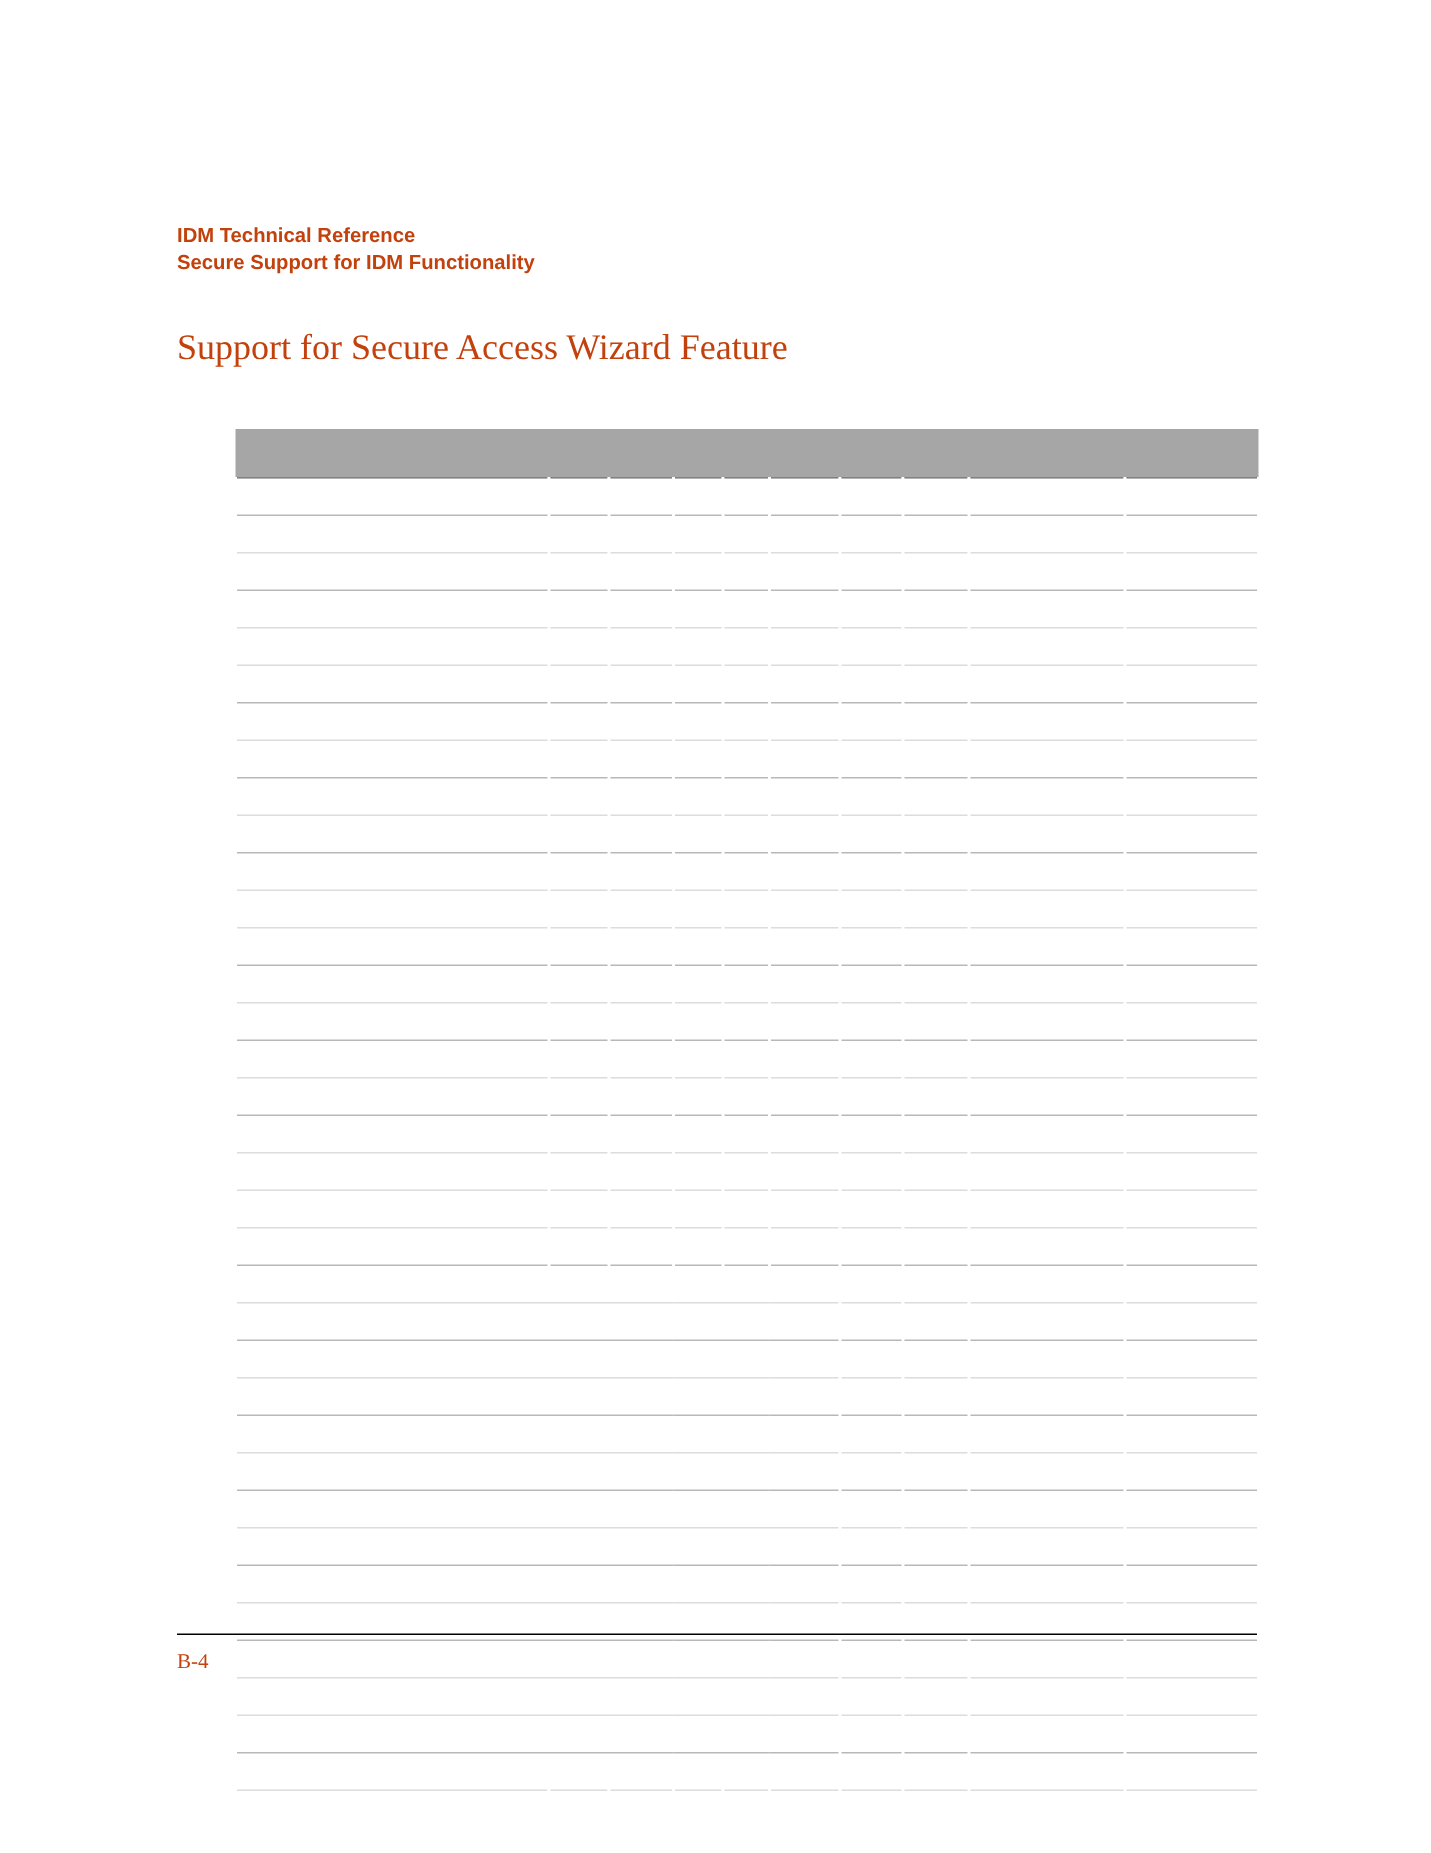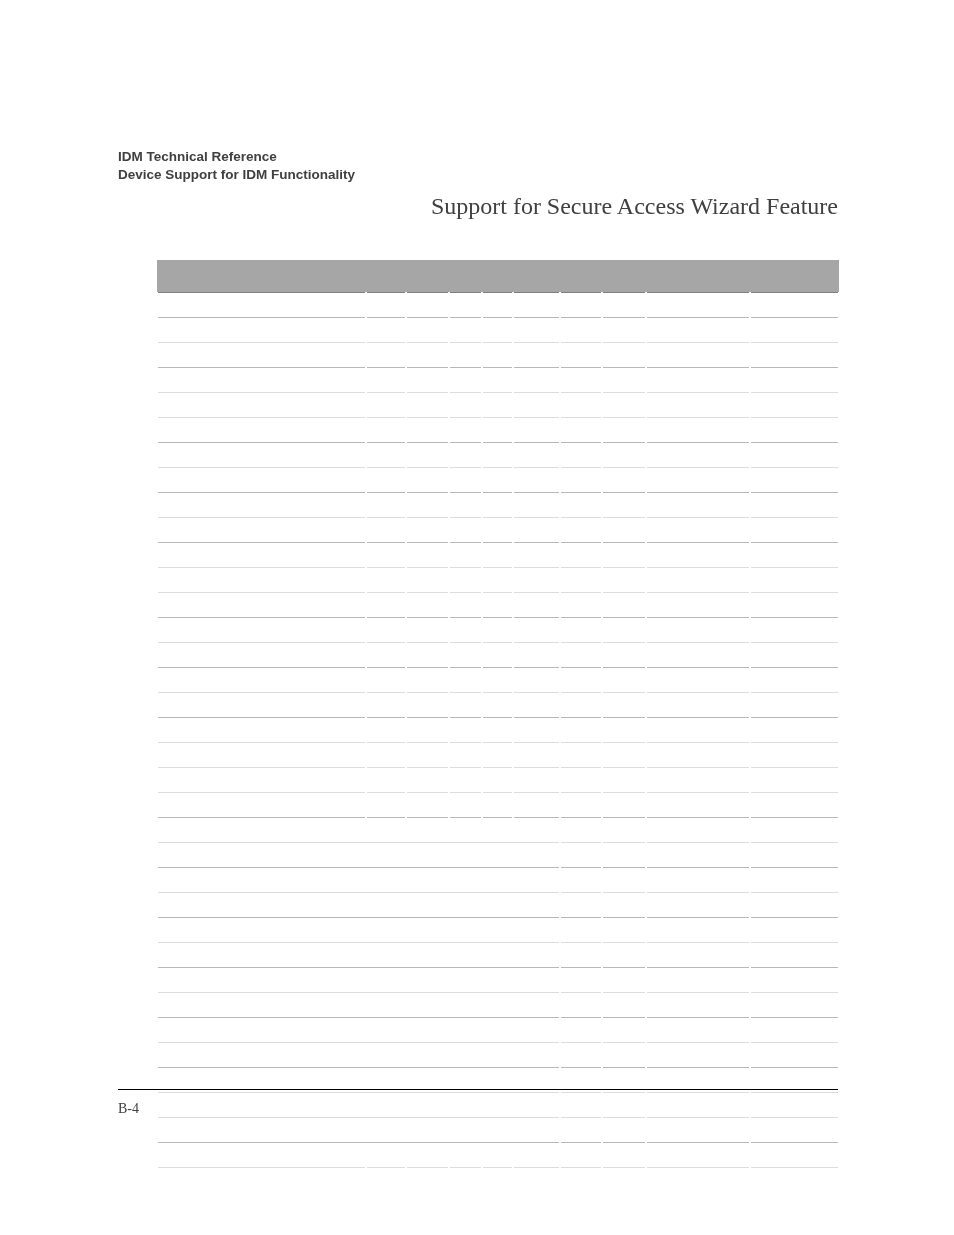--- a/index.html
+++ b/index.html
@@ -7,40 +7,40 @@
     padding: 0;
     background: #ffffff;
   }
   .page {
     position: relative;
     width: 954px;
     height: 1235px;
     margin: 0 auto;
     background: #ffffff;
     font-family: Arial, Helvetica, sans-serif;
-    color: #404040;
+    color: #c2410c;
   }
   .content {
     position: absolute;
     left: 118px;
     top: 148px;
     width: 720px;
   }
   .running-head {
     font-family: Arial, Helvetica, sans-serif;
     font-weight: 700;
     font-size: 13.5px;
     line-height: 1.3;
   }
   .section-title {
-    margin-top: 10px;
+    margin-top: 36px;
     font-family: Georgia, "Century Schoolbook", "Times New Roman", serif;
     font-weight: 400;
     font-size: 24px;
-    text-align: right;
+    text-align: left;
     width: 720px;
   }
   .table-wrap {
     margin-top: 40px;
     margin-left: 38px;
     width: 682px;
   }
   table {
     border-collapse: collapse;
     width: 682px;
@@ -99,21 +99,21 @@
     font-size: 14px;
   }
 </style>
 </head>
 <body>
 
 <div class="page">
   <div class="content">
     <div class="running-head">
       <div>IDM Technical Reference</div>
-      <div>Device Support for IDM Functionality</div>
+      <div>Secure Support for IDM Functionality</div>
     </div>
 
     <div class="section-title">Support for Secure Access Wizard Feature</div>
 
     <div class="table-wrap">
       <table>
         <colgroup>
           <col class="c-name">
             <col class="c-a">
             <col class="c-b">

